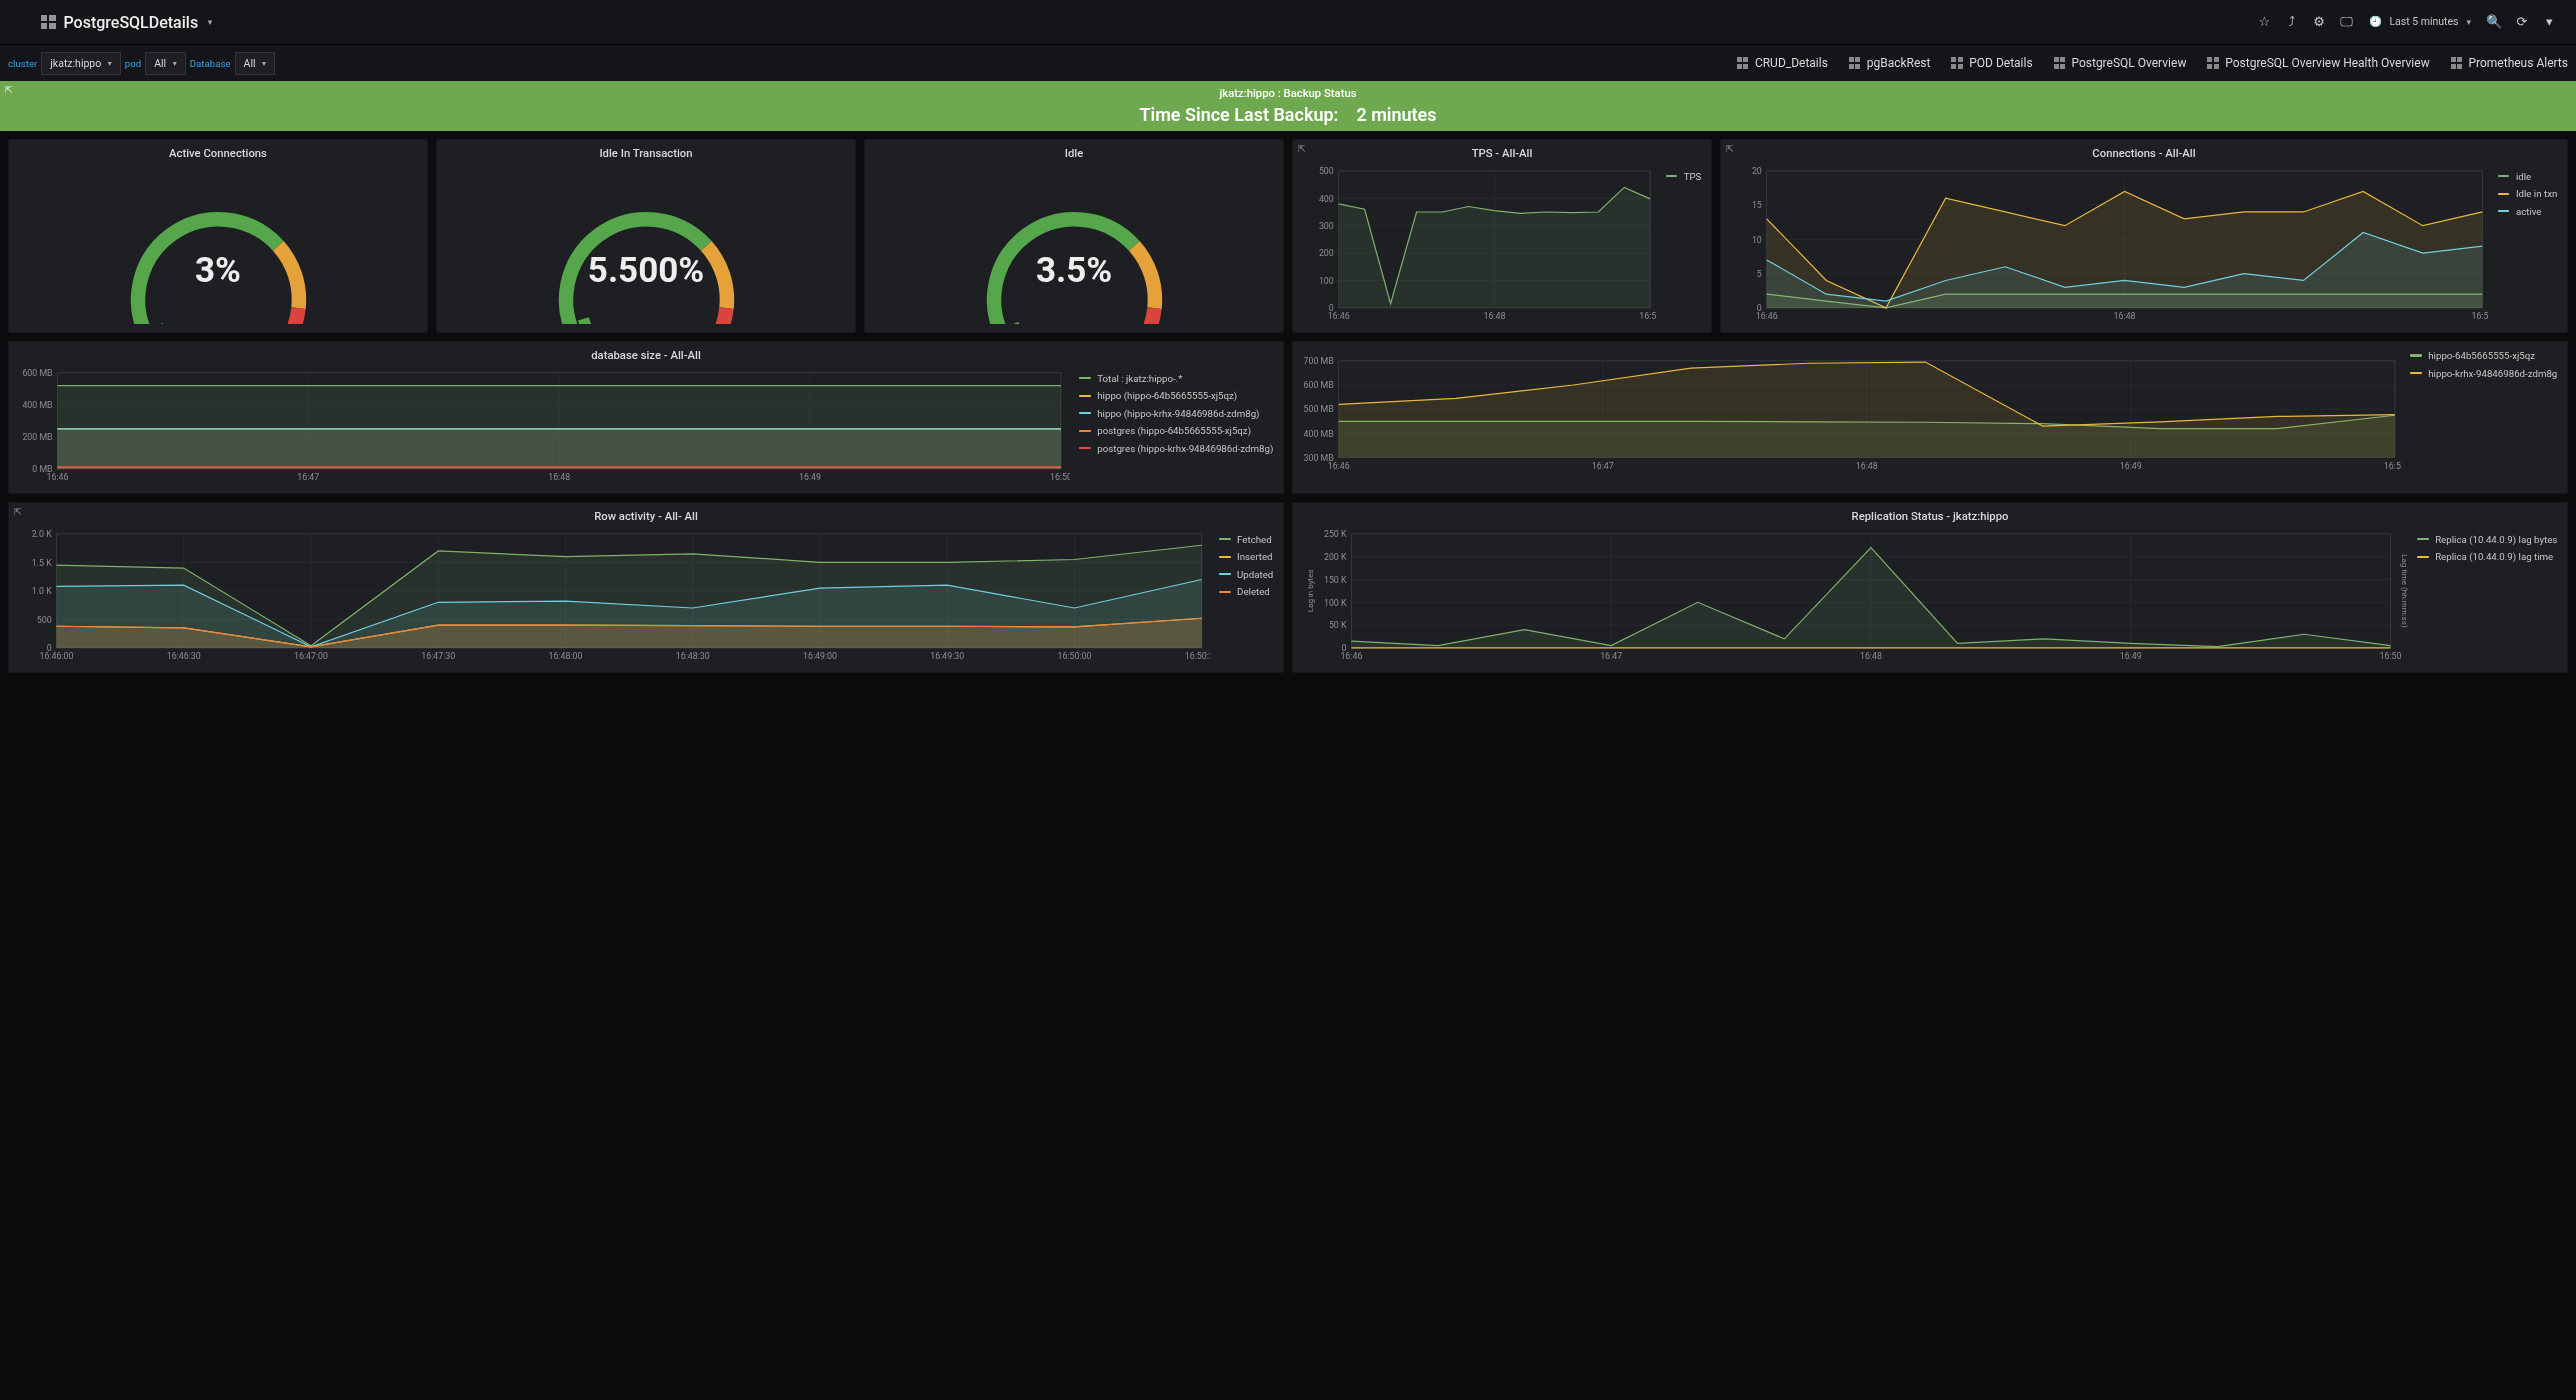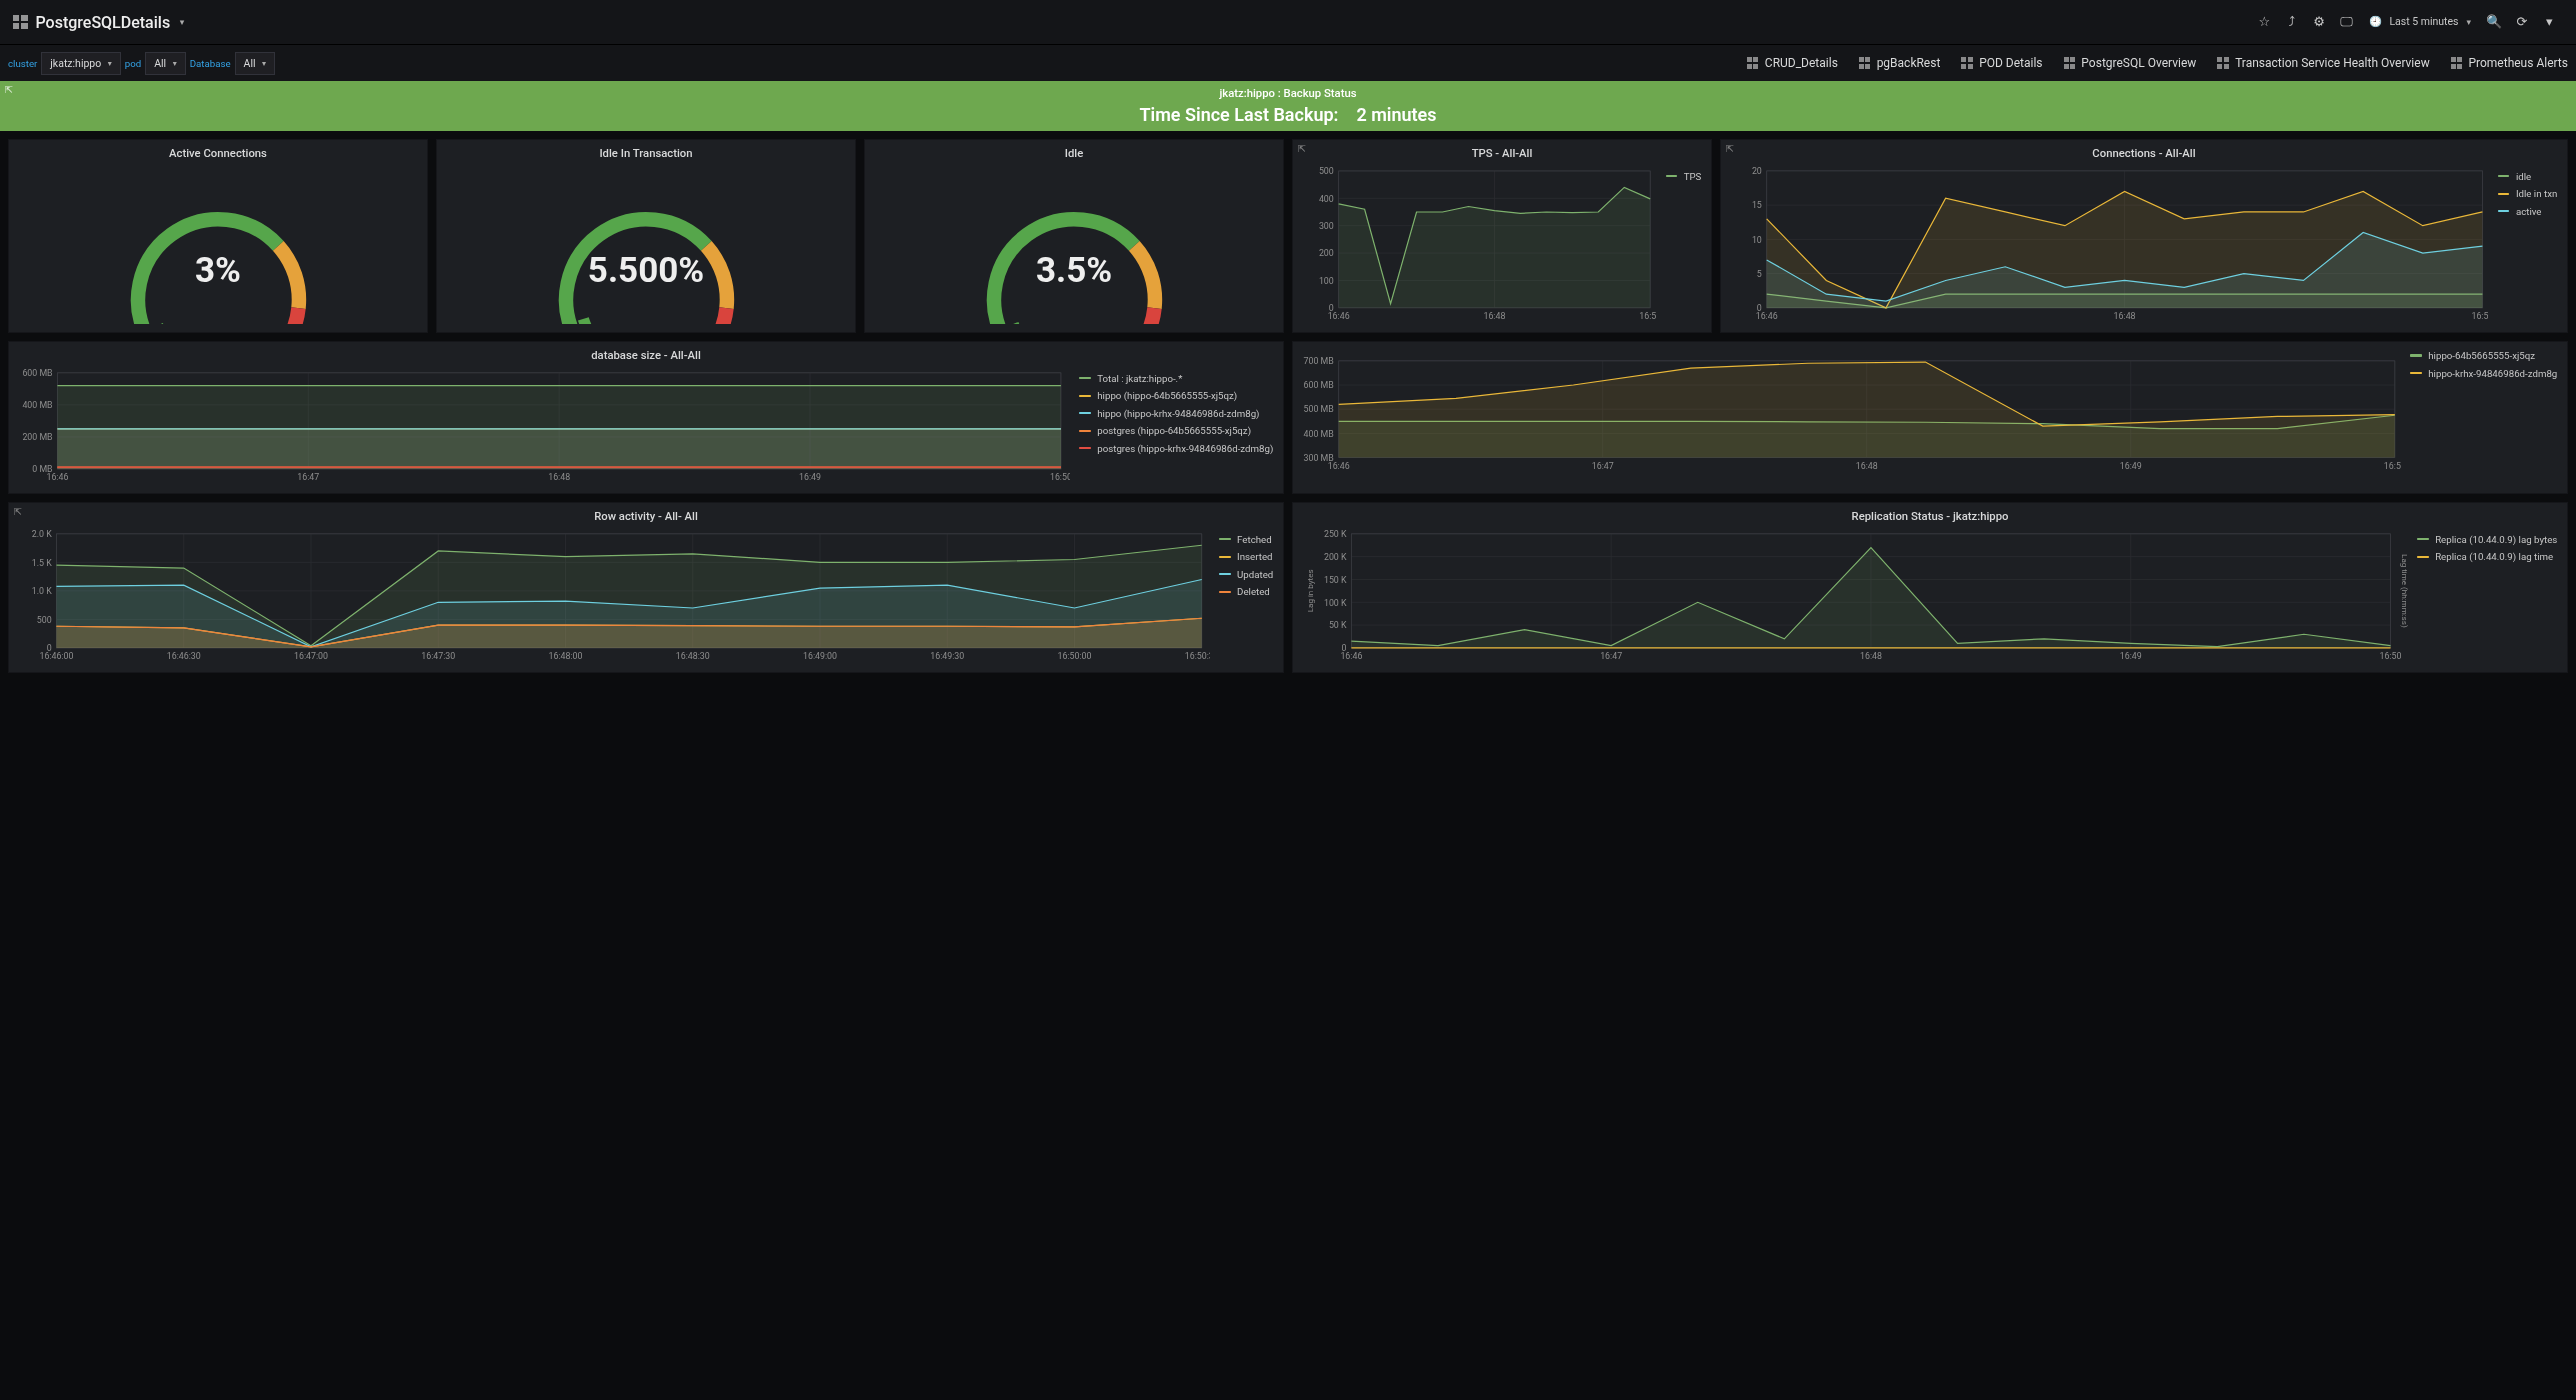--- a/index.html
+++ b/index.html
@@ -18,20 +18,21 @@
   height: 45px;
   padding: 0 13px;
   background: #141518;
   border-bottom: 0.8px solid #000;
 }
 .topnav .title-wrap {
   display: flex;
   align-items: center;
   gap: 8px;
   cursor: pointer;
+  margin-left: 28px;
 }
 .topnav .grid-icon {
   width: 14.5px; height: 14.5px;
   display: inline-grid;
   grid-template-columns: 1fr 1fr;
   grid-template-rows: 1fr 1fr;
   gap: 1.6px;
   opacity: .7;
 }
 .topnav .grid-icon span { background:#ccc; }
@@ -222,21 +223,21 @@
         </span>
         <span>PostgreSQL Overview</span>
       </div>
       <div class="link-btn">
         <span class="dash-icon">
           <span></span>
           <span></span>
           <span></span>
           <span></span>
         </span>
-        <span>Transaction Service Health Overview</span>
+        <span>PostgreSQL Overview Health Overview</span>
       </div>
       <div class="link-btn">
         <span class="dash-icon">
           <span></span>
           <span></span>
           <span></span>
           <span></span>
         </span>
         <span>Prometheus Alerts</span>
       </div>

